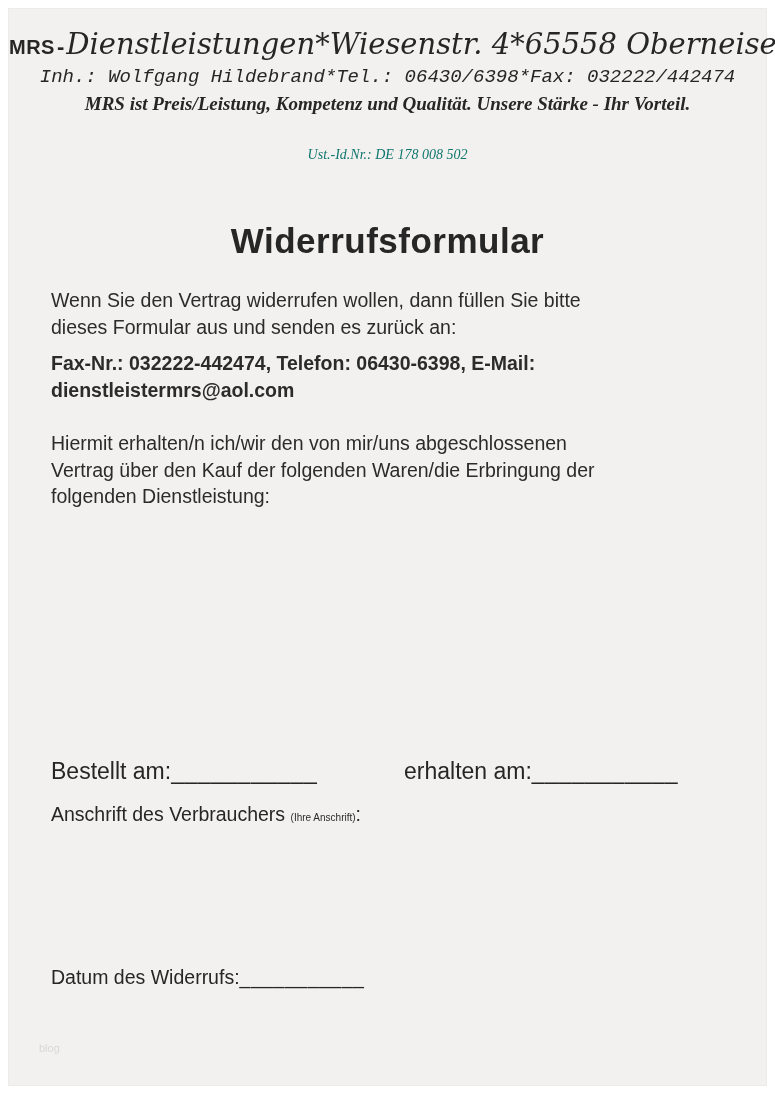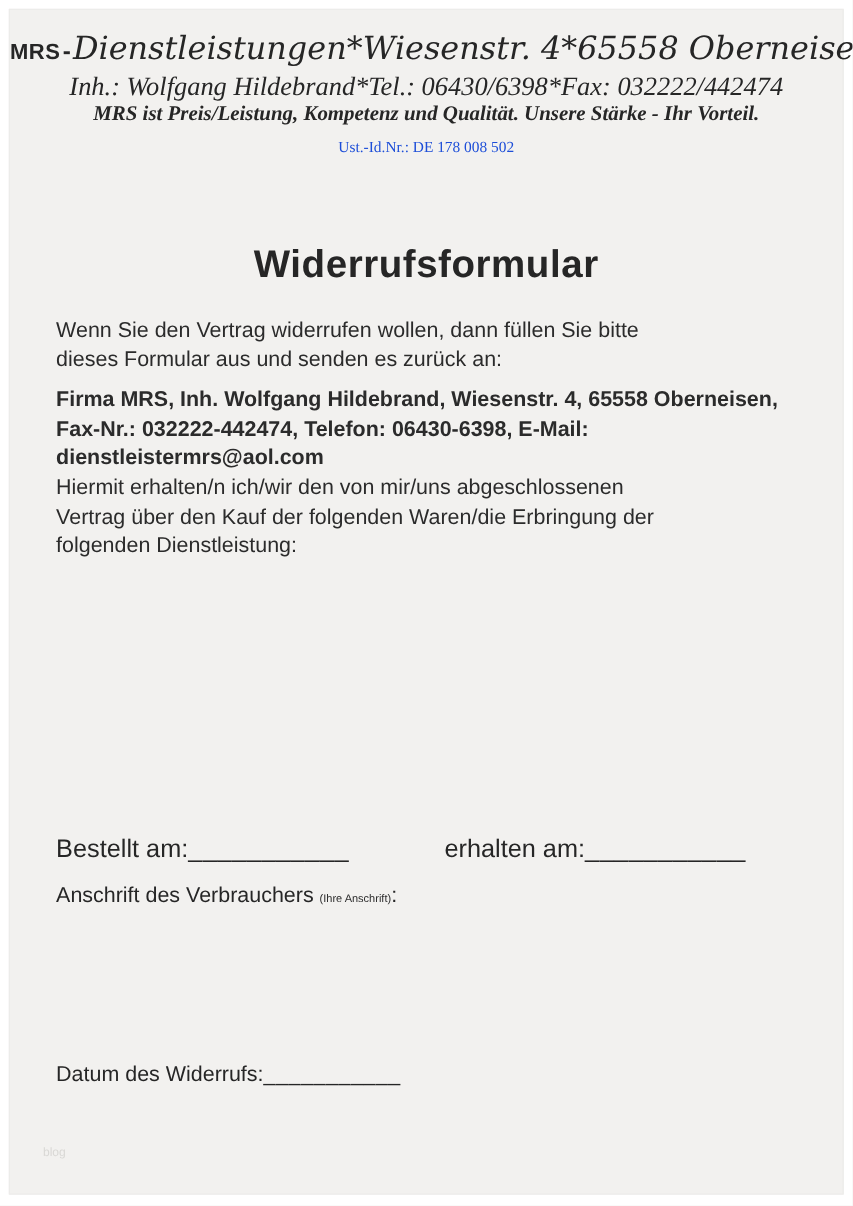--- a/index.html
+++ b/index.html
@@ -19,24 +19,24 @@
     border: 1px solid #ecebe9;
   }
   .abs { position: absolute; }
   .centered { left: 0; width: 100%; text-align: center; }
 
   
   .hdr-line1 { top: 18px; font-size: 29px; white-space: nowrap; }
   .brand { font-family: "Liberation Sans", sans-serif; font-weight: bold; font-size: 20px; letter-spacing: 0.5px; }
   .brand-sep { font-size: 22px; font-weight: bold; padding: 0 2px; }
   .script { font-family: "DejaVu Serif", serif; font-style: italic; }
-  .hdr-line2 { top: 57px; font-size: 24px; font-family: Liberation Serif, serif; font-style: italic; }
+  .hdr-line2 { top: 57px; font-size: 19px; font-family: Liberation Mono, monospace; font-style: italic; }
   .hdr-line3 { top: 84px; font-size: 19px; font-family: "Liberation Serif", serif; font-style: italic; font-weight: bold; }
   .hdr-line4 { top: 105px; font-size: 18px; font-weight: bold; white-space: pre-wrap; }
-  .hdr-line5 { top: 118px; font-size: 14px; font-family: "Liberation Serif", serif; color: #1d4ed8; }
+  .hdr-line5 { top: 138px; font-size: 14px; font-family: "Liberation Serif", serif; color: #0f766e; font-style: italic; }
 
   .doc-title { top: 212px; font-size: 35px; font-weight: bold; letter-spacing: 0.5px; }
 
   .para { left: 42px; font-size: 19.5px; line-height: 26.5px; color: #2b2b2b; }
   .para-intro { top: 278px; }
   .para-recipient { top: 341px; font-weight: bold; }
   .para-declaration { top: 421px; }
 
   .field-row { top: 749px; left: 42px; width: 690px; height: 30px; }
   .field { position: absolute; top: 0; font-size: 23px; white-space: nowrap; }
@@ -68,21 +68,20 @@
   <div class="abs centered hdr-line5">Ust.-Id.Nr.: DE 178 008 502</div>
 
   <div class="abs centered doc-title">Widerrufsformular</div>
 
   <div class="abs para para-intro">
     <div>Wenn Sie den Vertrag widerrufen wollen, dann füllen Sie bitte</div>
     <div>dieses Formular aus und senden es zurück an:</div>
   </div>
 
   <div class="abs para para-recipient">
-    <div>Firma MRS, Inh. Wolfgang Hildebrand, Wiesenstr. 4, 65558 Oberneisen,</div>
     <div>Fax-Nr.: 032222-442474, Telefon: 06430-6398, E-Mail: dienstleistermrs@aol.com</div>
   </div>
 
   <div class="abs para para-declaration">
     <div>Hiermit erhalten/n ich/wir den von mir/uns abgeschlossenen</div>
     <div>Vertrag über den Kauf der folgenden Waren/die Erbringung der</div>
     <div>folgenden Dienstleistung:</div>
   </div>
 
   <div class="abs field-row">

